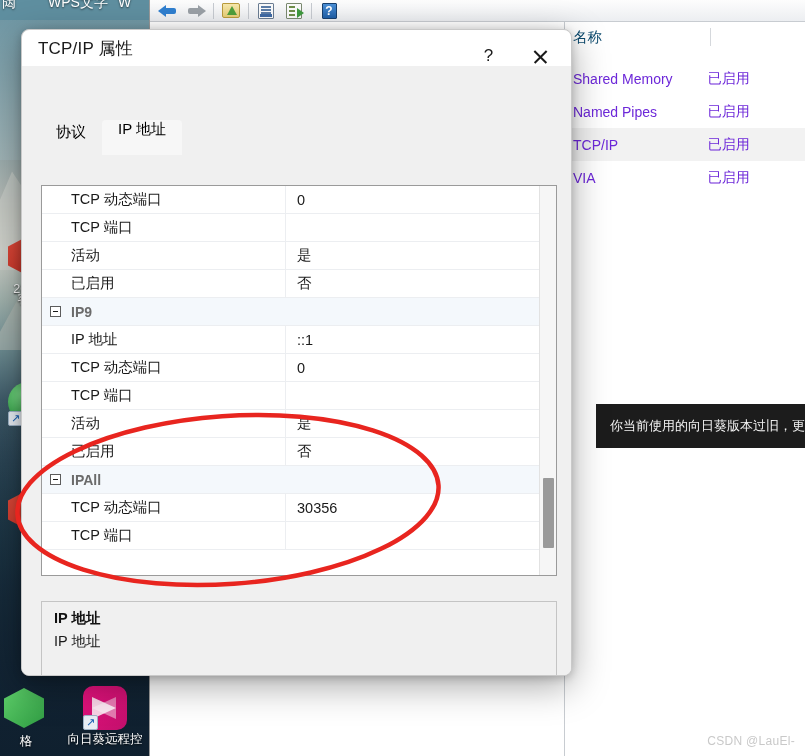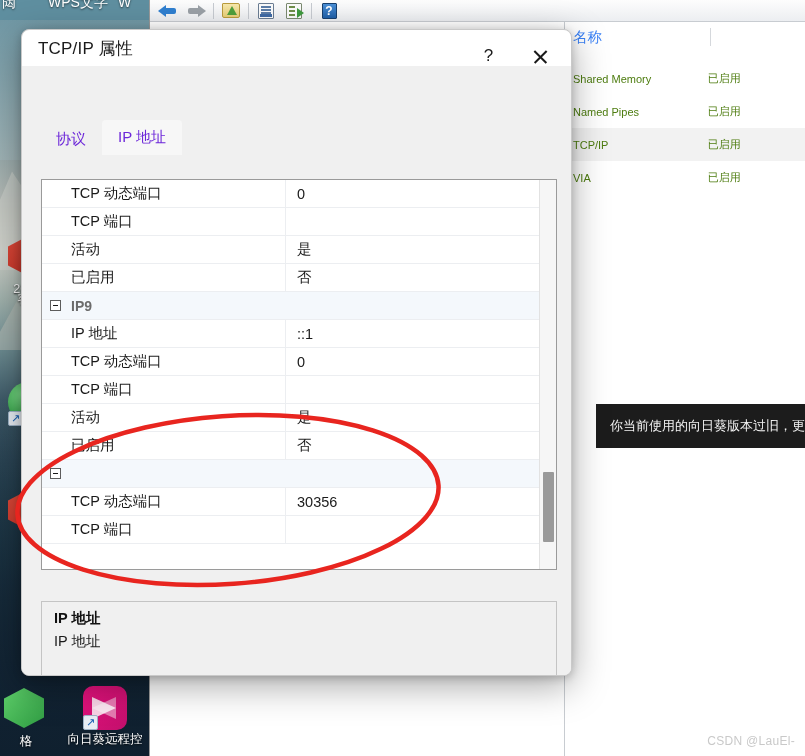--- a/index.html
+++ b/index.html
@@ -274,31 +274,31 @@
     flex: 1;
     background: #ffffff;
     position: relative;
   }
   .mmc-cols {
     position: absolute;
     left: 0; top: 6px; right: 0;
     height: 28px;
     display: flex;
     font-size: 14.5px;
-    color: #3b82f6;
+    color: #0c4a6e;
   }
   .mmc-col-name { width: 145px; padding-left: 8px; }
   .mmc-col-state { width: 100px; }
   .mmc-rows { position: absolute; left: 0; top: 40px; right: 0; }
   .mmc-row {
     height: 33px;
     display: flex;
     align-items: center;
-    font-size: 11px;
-    color: #4d7c0f;
+    font-size: 14px;
+    color: #6d28d9;
   }
   .mmc-row.selected { background: #f2f2f2; justify-content: space-between; }
   .mmc-row .c1 { width: 145px; padding-left: 8px; white-space: nowrap; }
   .mmc-row .c2 { width: 100px; white-space: nowrap; }
   .mmc-colsep {
     position: absolute; left: 145px; top: 0; width: 1px; height: 18px;
     background: #d5d8dc;
   }
 
   
@@ -372,36 +372,36 @@
   .tabstrip {
     position: absolute;
     left: 18px; top: 38px;
     height: 35px;
     display: flex;
     align-items: flex-end;
   }
   .tab {
     height: 32px;
     padding: 0 16px;
-    display: flex; align-items: center;
+    display: flex; align-items: flex-start;
     font-size: 15px;
-    color: #6d28d9;
+    color: #000000;
     background: transparent;
     border-radius: 4px 4px 0 0;
   }
   .tab.active {
     background: #f7f7f7;
     height: 35px;
     box-shadow: inset 0 0 0 0 transparent;
   }
 
   
   .listpanel {
     position: absolute;
-    left: 19px; top: 97px;
+    left: 19px; top: 103px;
     width: 516px; height: 391px;
     background: #ffffff;
     border: 1px solid #9a9a9a;
     overflow: hidden;
   }
   .grid {
     position: absolute;
     left: 0; top: 0;
     width: 497px;
     background: #ffffff;
@@ -717,20 +717,21 @@
             <span class="klabel">活动</span>
             <span class="kvalue">是</span>
           </div>
           <div class="grow">
             <span class="klabel">已启用</span>
             <span class="kvalue">否</span>
           </div>
 
           <div class="grow group">
             <span class="expander"></span>
+            <span class="klabel">IPAll</span>
             <span class="kvalue"></span>
           </div>
 
           <div class="grow">
             <span class="klabel">TCP 动态端口</span>
             <span class="kvalue">30356</span>
           </div>
           <div class="grow">
             <span class="klabel">TCP 端口</span>
           </div>

